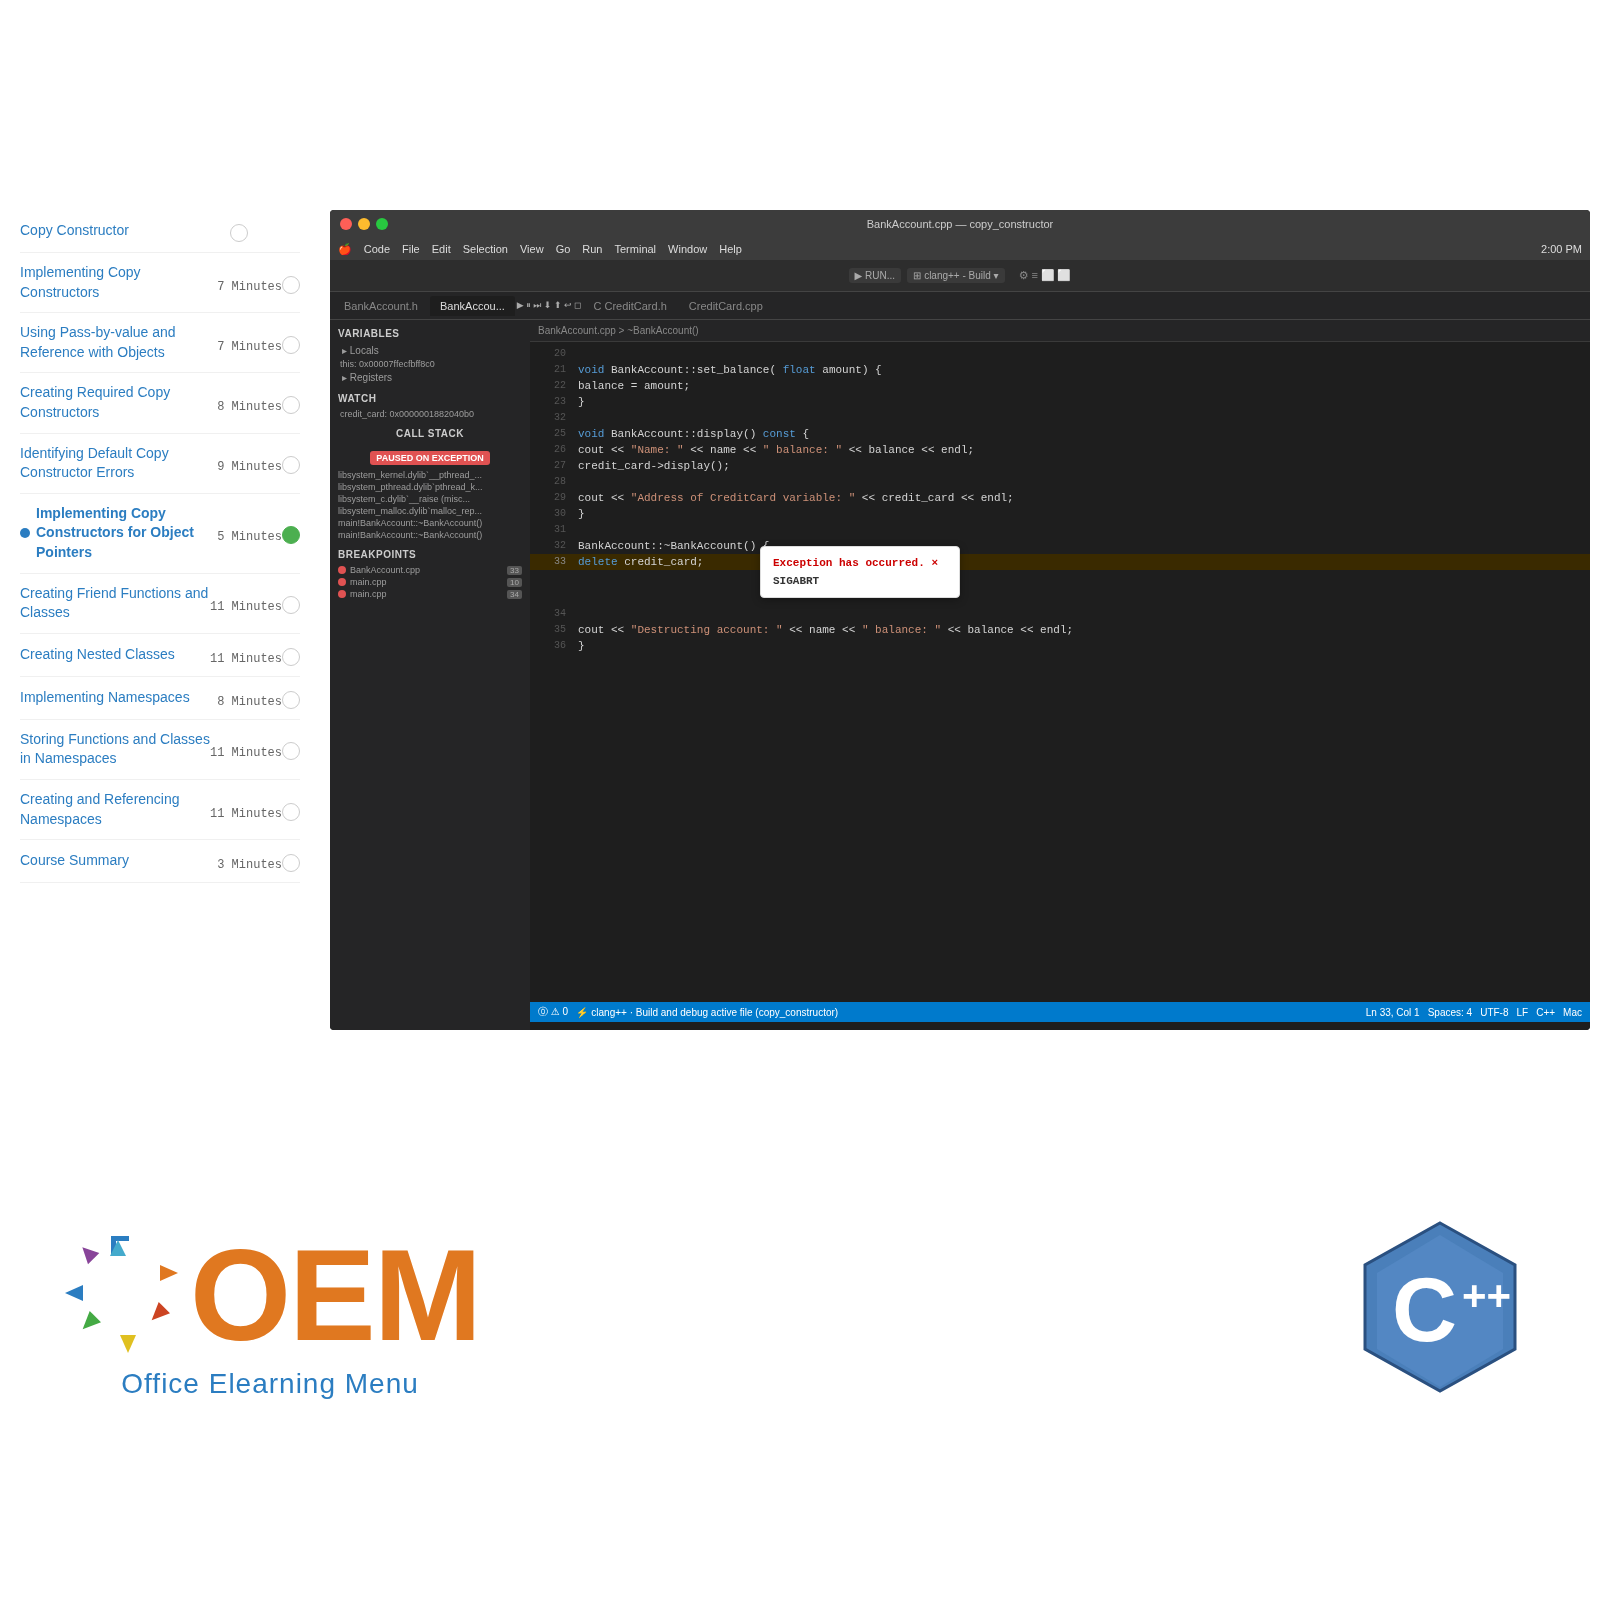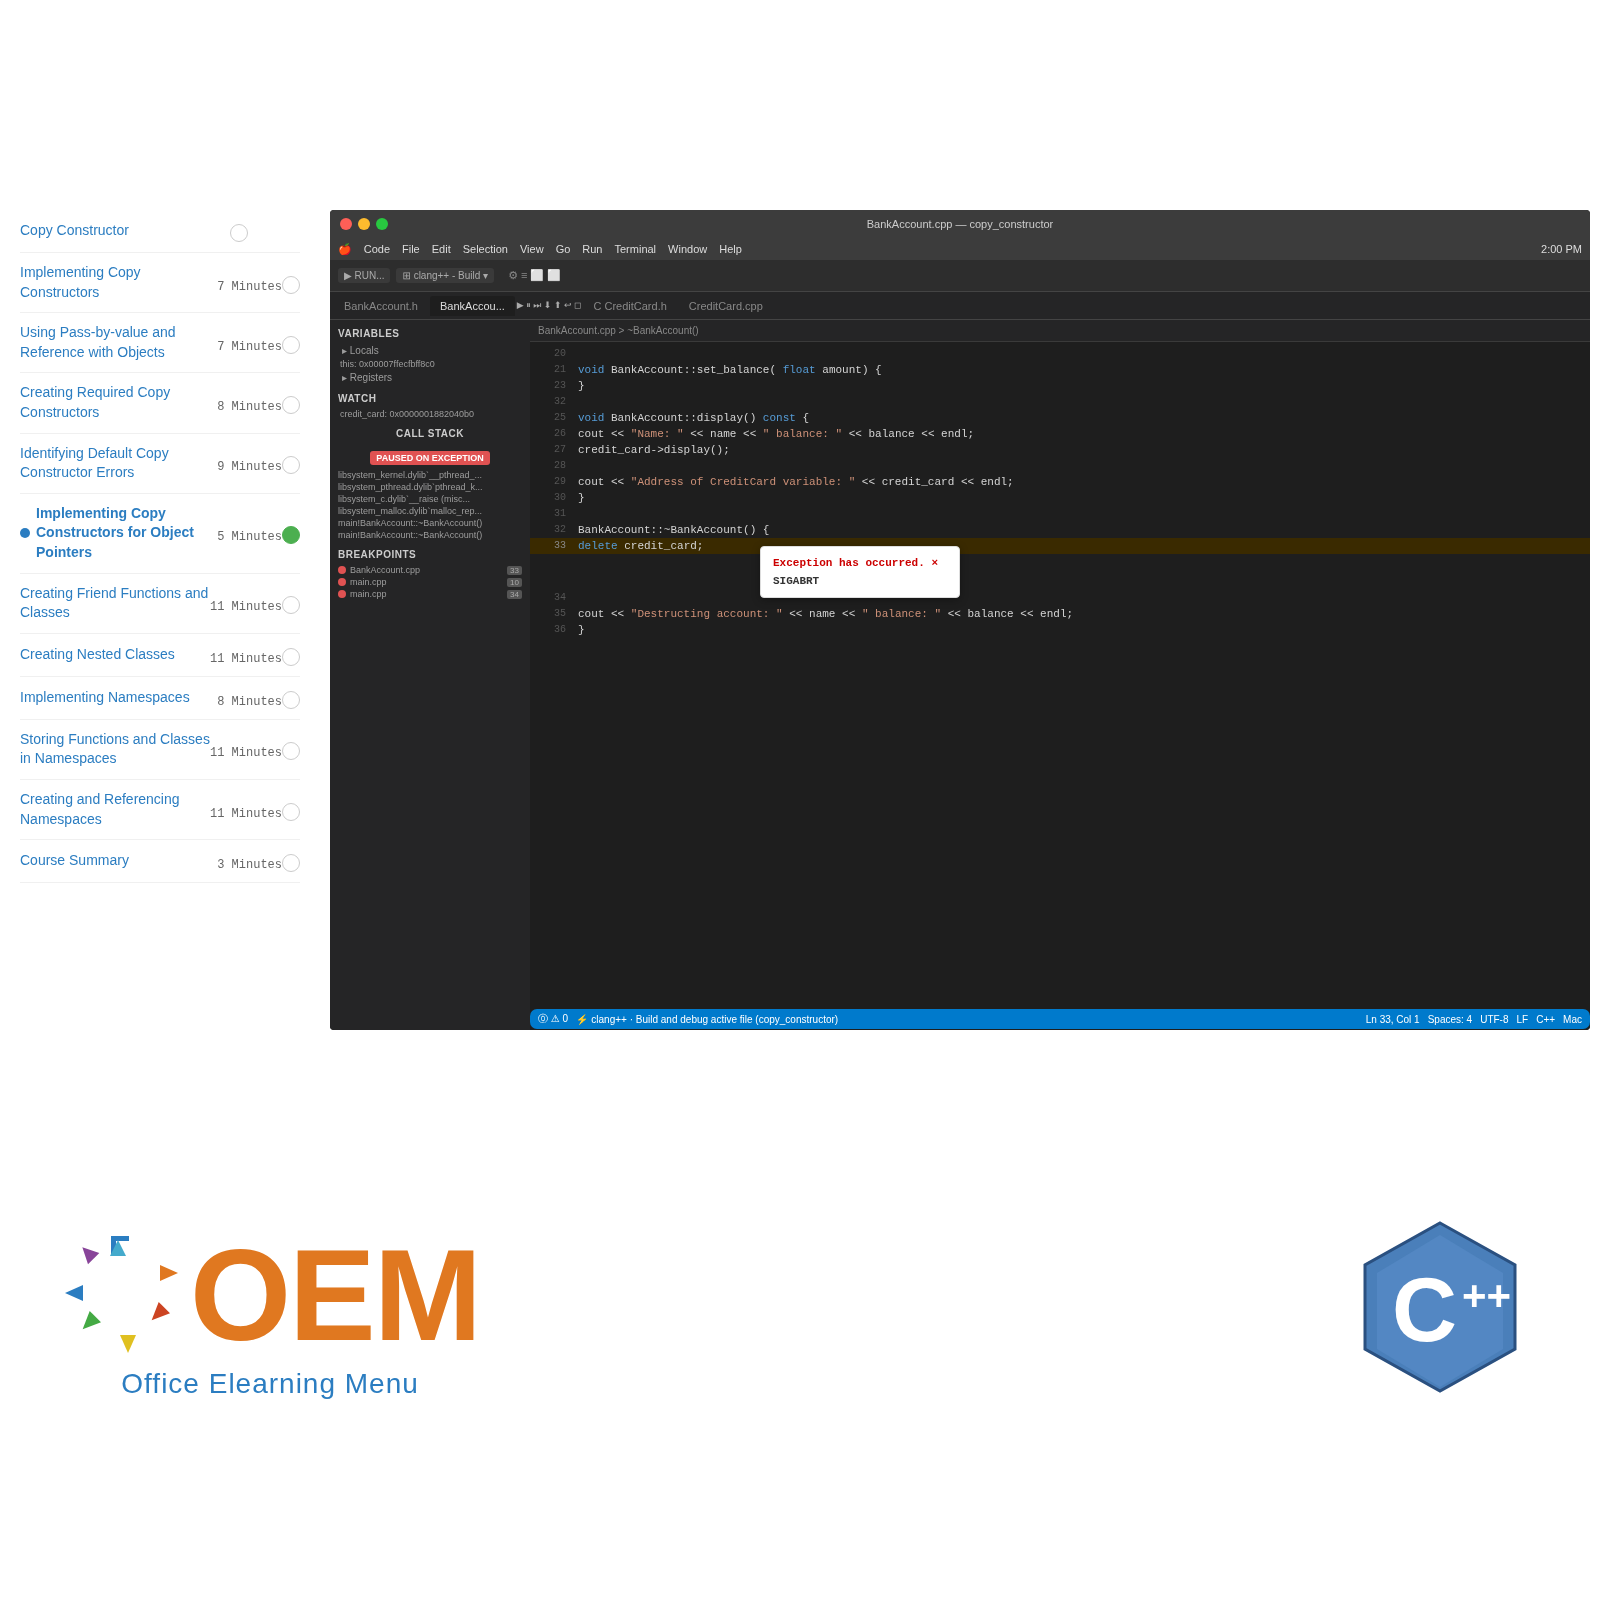--- a/index.html
+++ b/index.html
@@ -163,20 +163,21 @@
 
     
     .toolbar {
       height: 32px;
       background: #2d2d2d;
       display: flex;
       align-items: center;
       padding: 0 8px;
       gap: 6px;
       border-bottom: 1px solid #444;
+      justify-content: center;
     }
 
     .toolbar-btn {
       color: #aaa;
       font-size: 10px;
       padding: 2px 6px;
       background: #3a3a3a;
       border-radius: 3px;
       cursor: pointer;
     }
@@ -675,20 +676,26 @@
           <div class="code-line">
             <span class="line-num">21</span>
             <span class="line-code">
               <span class="code-keyword">void</span>
               <span> BankAccount::set_balance(</span>
               <span class="code-keyword">float</span>
               <span> amount) {</span>
             </span>
           </div>
 
+          <div class="code-line">
+            <span class="line-num">22</span>
+            <span class="line-code">
+              <span>    balance = amount;</span>
+            </span>
+          </div>
 
           <div class="code-line">
             <span class="line-num">23</span>
             <span class="line-code">}</span>
           </div>
 
           <div class="code-line">
             <span class="line-num">32</span>
             <span class="line-code"></span>
           </div>
@@ -782,21 +789,21 @@
             </span>
           </div>
 
           <div class="code-line">
             <span class="line-num">36</span>
             <span class="line-code">}</span>
           </div>
 
         </div>
 
-        <div class="status-bar" style="position:absolute;bottom:1px;left:0;right:0;border-radius:7px;">
+        <div class="status-bar" style="position:absolute;bottom:8px;left:0;right:0;">
           <span class="status-item">⓪ ⚠ 0</span>
           <span class="status-item">⚡ clang++ · Build and debug active file (copy_constructor)</span>
           <span class="status-item" style="margin-left:auto;">Ln 33, Col 1</span>
           <span class="status-item">Spaces: 4</span>
           <span class="status-item">UTF-8</span>
           <span class="status-item">LF</span>
           <span class="status-item">C++</span>
           <span class="status-item">Mac</span>
         </div>
 

